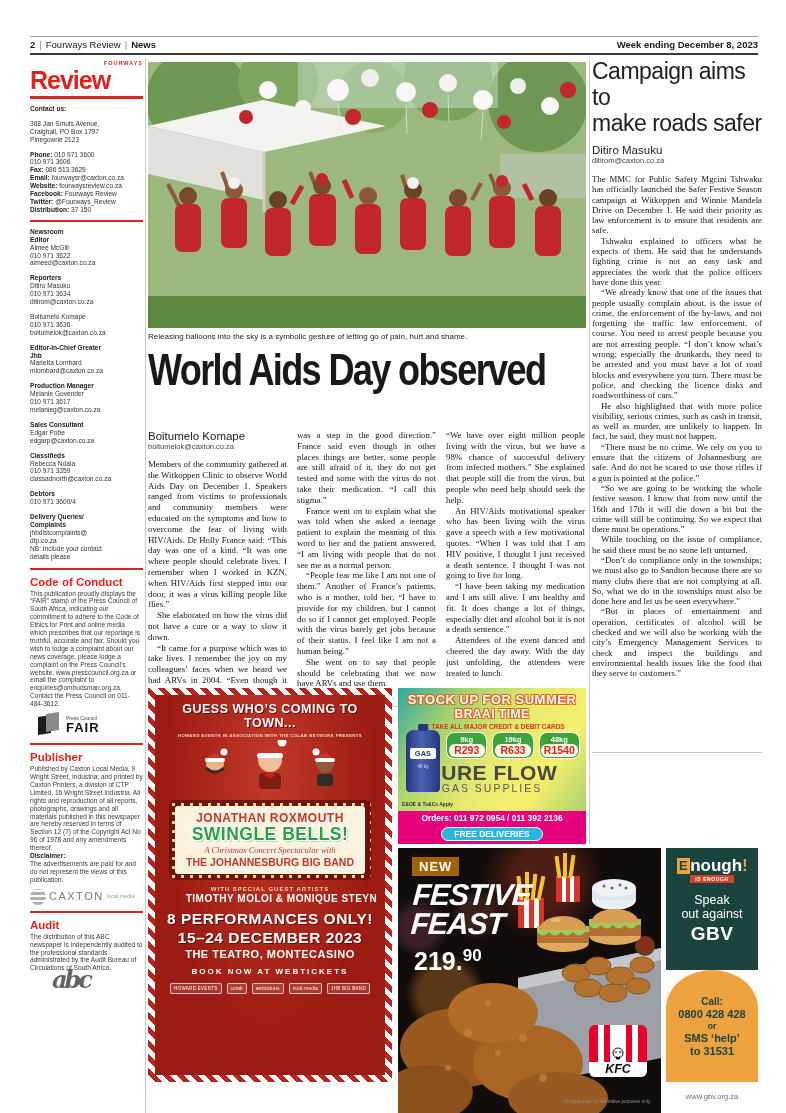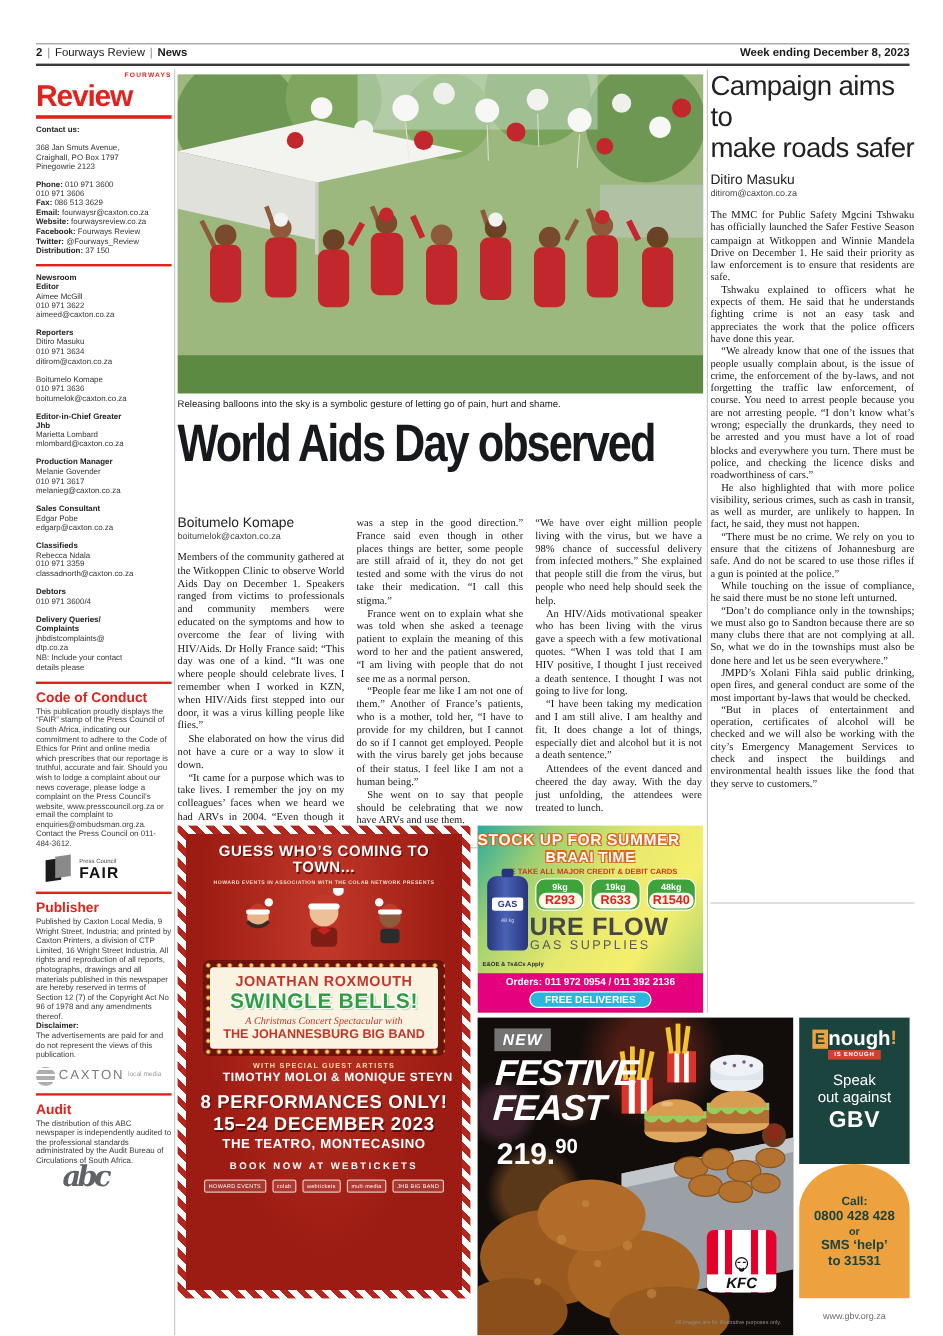--- a/index.html
+++ b/index.html
@@ -84,21 +84,21 @@
   .sw-guests{font-size:10px;font-weight:900;letter-spacing:.5px;margin-top:1px;margin-left:23px;}
   .sw-big{font-size:15.5px;font-weight:700;letter-spacing:.5px;line-height:19px;text-shadow:1px 1px 0 #5d0c07;}
   .sw-venue{font-size:11px;font-weight:900;letter-spacing:.5px;margin-top:1px;}
   .sw-book{font-size:8px;font-weight:bold;letter-spacing:2px;margin-top:7px;}
   .sw-sponsors{display:flex;gap:5px;justify-content:center;align-items:center;margin-top:7px;}
   .sponsor{font-size:4.5px;border:1px solid rgba(255,255,255,.7);color:#fff;padding:2px 3px;
       background:rgba(255,255,255,.12);border-radius:2px;letter-spacing:.3px;white-space:nowrap;}
   
   .ad-gas{position:absolute;left:398px;top:688px;width:188px;height:156px;box-sizing:border-box;overflow:hidden;
       background:linear-gradient(125deg,#2aa9a0 0%,#9fd06f 22%,#e6e96e 48%,#f6ef6d 70%,#8fc86d 100%);}
-  .gas-h1{font-size:13px;font-weight:900;color:#fff;margin-top:4px;letter-spacing:.5px;
+  .gas-h1{font-size:13px;font-weight:900;color:#fff;text-align:center;margin-top:4px;letter-spacing:.5px;
       text-shadow:1px 1px 0 #e0641a,-1px 1px 0 #e0641a,1px -1px 0 #e0641a,-1px -1px 0 #e0641a;}
   .gas-h2{font-size:12px;font-weight:900;color:#fff;text-align:center;letter-spacing:.5px;
       text-shadow:1px 1px 0 #e0641a,-1px 1px 0 #e0641a,1px -1px 0 #e0641a,-1px -1px 0 #e0641a;}
   .gas-cards{font-size:6.4px;font-weight:900;color:#d4371d;text-align:center;margin-top:2px;}
   .pill-row{display:flex;gap:5px;justify-content:flex-end;margin:2px 6px 0 48px;}
   .pill{flex:1;background:#3fa33c;border:1.5px solid #fff;border-radius:8px;padding:1.5px;text-align:center;}
   .pill .kg{color:#fff;font-weight:800;font-size:7.5px;}
   .pill .price{background:#fffbe8;border-radius:6px;color:#e0201d;font-weight:900;font-size:10.5px;line-height:13px;}
   .pf-name{font-size:21px;font-weight:900;color:#474747;text-align:center;letter-spacing:.5px;margin-top:3px;line-height:21px;}
   .pf-sub{font-size:10.5px;color:#5a5a5a;text-align:center;letter-spacing:2px;line-height:11px;}
@@ -113,22 +113,22 @@
   .gas-orders .ord{color:#fff;font-weight:800;font-size:8.4px;}
   .free{display:inline-block;background:#2ab6dd;border:1.5px solid #fff;border-radius:8px;color:#fff;
       font-weight:900;font-size:8.5px;padding:1px 12px;margin-top:2px;}
   
   .ad-kfc{position:absolute;left:398px;top:848px;width:263px;height:265px;background:#120d0b;overflow:hidden;}
   .kfc-bokeh{position:absolute;inset:0;background:
       radial-gradient(circle at 18% 55%,rgba(176,108,40,.45) 0 26px,rgba(0,0,0,0) 40px),
       radial-gradient(circle at 8% 30%,rgba(120,60,90,.4) 0 18px,rgba(0,0,0,0) 30px),
       radial-gradient(circle at 30% 25%,rgba(150,80,60,.3) 0 14px,rgba(0,0,0,0) 26px),
       radial-gradient(circle at 55% 12%,rgba(190,60,40,.35) 0 30px,rgba(0,0,0,0) 60px);}
-  .kfc-new{position:absolute;left:14px;top:9px;background:#737373;color:#fff;font-weight:900;
-      font-size:13px;padding:2px 7px;letter-spacing:1px;font-style:italic;}
+  .kfc-new{position:absolute;left:14px;top:9px;background:#a16207;color:#fff;font-weight:900;
+      font-size:13px;padding:2px 7px;letter-spacing:1px;}
   .kfc-title{position:absolute;left:14px;top:32px;color:#fff;font-weight:900;font-style:italic;
       font-size:30px;line-height:29px;transform:skewX(-4deg);letter-spacing:-1px;}
   .kfc-price{position:absolute;left:16px;top:98px;color:#fff;font-weight:900;font-size:25px;}
   .kfc-price sup{font-size:17px;}
   .kfc-logo{position:absolute;right:14px;bottom:36px;width:58px;height:52px;border-radius:6px;overflow:hidden;
       background:linear-gradient(90deg,#e4002b 0 9px,#fff 9px 15px,#e4002b 15px 21px,#fff 21px 37px,#e4002b 37px 43px,#fff 43px 49px,#e4002b 49px 58px);
       display:flex;flex-direction:column;align-items:center;justify-content:flex-end;}
   .kfc-face{width:16px;height:14px;margin-bottom:1px;}
   .kfc-word{background:#fff;width:100%;text-align:center;font-weight:900;font-style:italic;
       font-size:12.5px;color:#111;line-height:15px;}
@@ -413,23 +413,23 @@
       <span>make roads safer</span>
     </div>
     <div class="r-byname">Ditiro Masuku</div>
     <div class="r-bymail">ditirom@caxton.co.za</div>
     <div class="ptext">
         <p>The MMC for Public Safety Mgcini Tshwaku has officially launched the Safer Festive Season campaign at Witkoppen and Winnie Mandela Drive on December 1. He said their priority as law enforcement is to ensure that residents are safe.</p>
         <p>Tshwaku explained to officers what he expects of them. He said that he understands fighting crime is not an easy task and appreciates the work that the police officers have done this year.</p>
         <p>“We already know that one of the issues that people usually complain about, is the issue of crime, the enforcement of the by-laws, and not forgetting the traffic law enforcement, of course. You need to arrest people because you are not arresting people. “I don’t know what’s wrong; especially the drunkards, they need to be arrested and you must have a lot of road blocks and everywhere you turn. There must be police, and checking the licence disks and roadworthiness of cars.”</p>
         <p>He also highlighted that with more police visibility, serious crimes, such as cash in transit, as well as murder, are unlikely to happen. In fact, he said, they must not happen.</p>
         <p>“There must be no crime. We rely on you to ensure that the citizens of Johannesburg are safe. And do not be scared to use those rifles if a gun is pointed at the police.”</p>
+        <p>“So we are going to be working the whole festive season. I know that from now until the 16th and 17th it will die down a bit but the crime will still be continuing. So we expect that there must be operations.”</p>
         <p>While touching on the issue of compliance, he said there must be no stone left unturned.</p>
         <p>“Don’t do compliance only in the townships; we must also go to Sandton because there are so many clubs there that are not complying at all. So, what we do in the townships must also be done here and let us be seen everywhere.”</p>
-        <p>JMPD’s Xolani Fihla said public drinking, open fires, and general conduct are some of the most important by-laws that would be checked.</p>
         <p>“But in places of entertainment and operation, certificates of alcohol will be checked and we will also be working with the city’s Emergency Management Services to check and inspect the buildings and environmental health issues like the food that they serve to customers.”</p>
       </div>
   </div>
 
   <div class="ad-swingle">
     <div class="sw-in">
       <div class="sw-guess">GUESS WHO’S COMING TO TOWN...</div>
       <div class="sw-presents">HOWARD EVENTS IN ASSOCIATION WITH THE COLAB NETWORK PRESENTS</div>
       <svg class="sw-fig" width="150" height="58" viewBox="0 0 150 58">
         <g transform="translate(20,14)">

